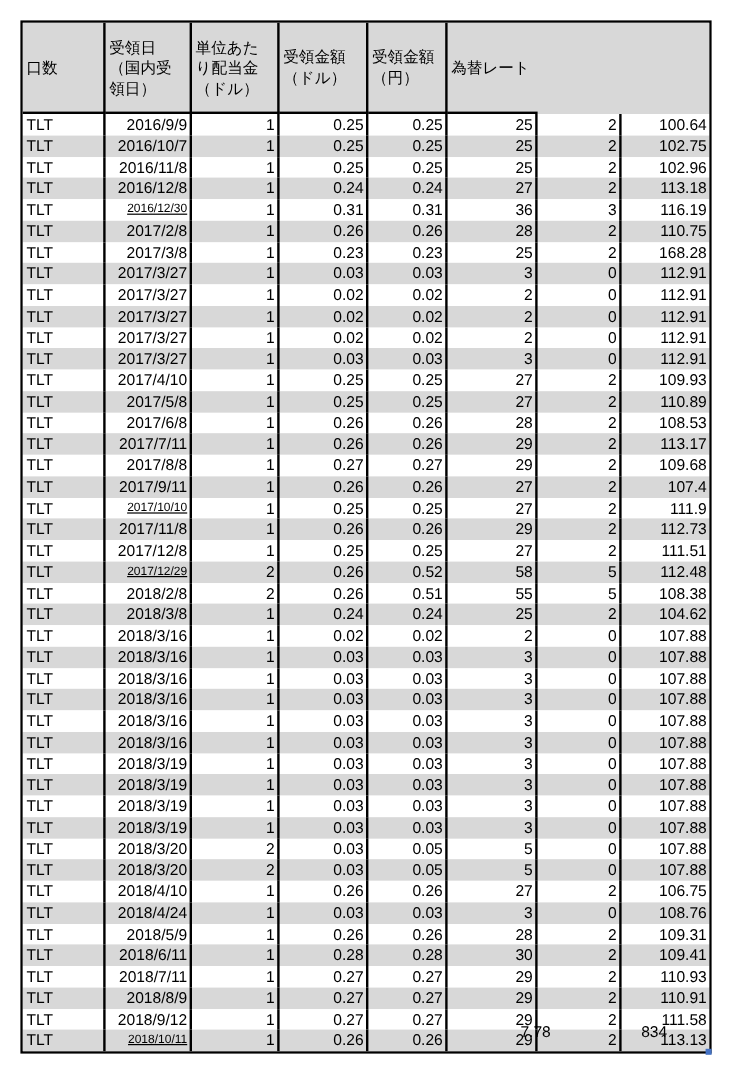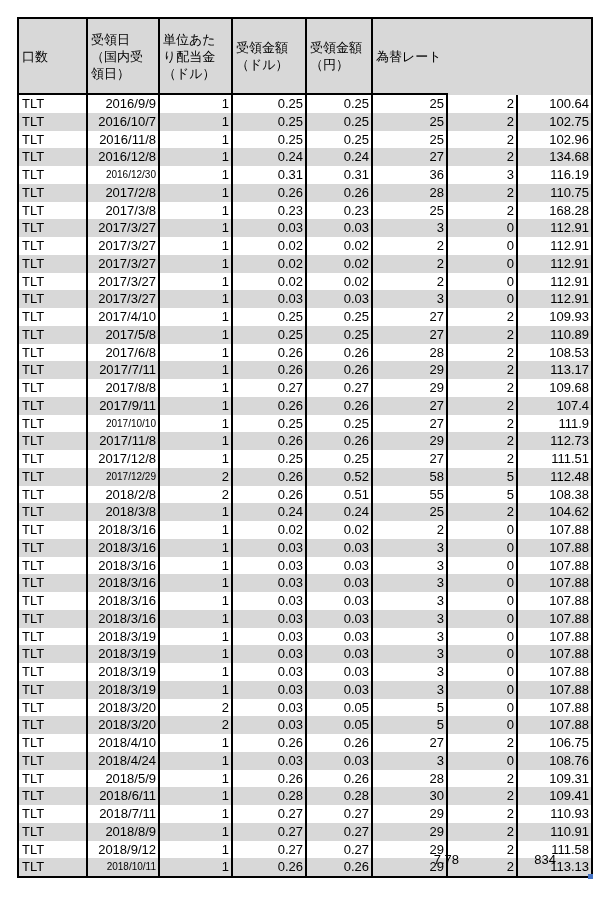--- a/index.html
+++ b/index.html
@@ -50,21 +50,21 @@
     white-space: pre-line;
     line-height: 17px;
     font-size: 13px;
     align-items: center;
     overflow: hidden;
   }
   
   .row { height: 17.75px; background: #ffffff; }
   .row.alt { background: #d8d8d8; }
   .row .cell { height: 17.75px; line-height: 17.75px; }
-  .shrink { font-size: 10px; }
+  .shrink { font-size: 10px; text-decoration: underline; }
   
   #totals-row {
     position: absolute;
     left: 19px;
     top: 851px;
     width: 572px;
     height: 18px;
     gap: 22px;
   }
   #totals-row .cell {
@@ -136,21 +136,21 @@
           <div class="cell num">102.96</div>
         </div>
         <div class="grid-row row alt">
           <div class="cell left">TLT</div>
           <div class="cell num">2016/12/8</div>
           <div class="cell num">1</div>
           <div class="cell num">0.24</div>
           <div class="cell num">0.24</div>
           <div class="cell num">27</div>
           <div class="cell num">2</div>
-          <div class="cell num">134.68</div>
+          <div class="cell num">113.18</div>
         </div>
         <div class="grid-row row">
           <div class="cell left">TLT</div>
           <div class="cell num shrink">2016/12/30</div>
           <div class="cell num">1</div>
           <div class="cell num">0.31</div>
           <div class="cell num">0.31</div>
           <div class="cell num">36</div>
           <div class="cell num">3</div>
           <div class="cell num">116.19</div>

